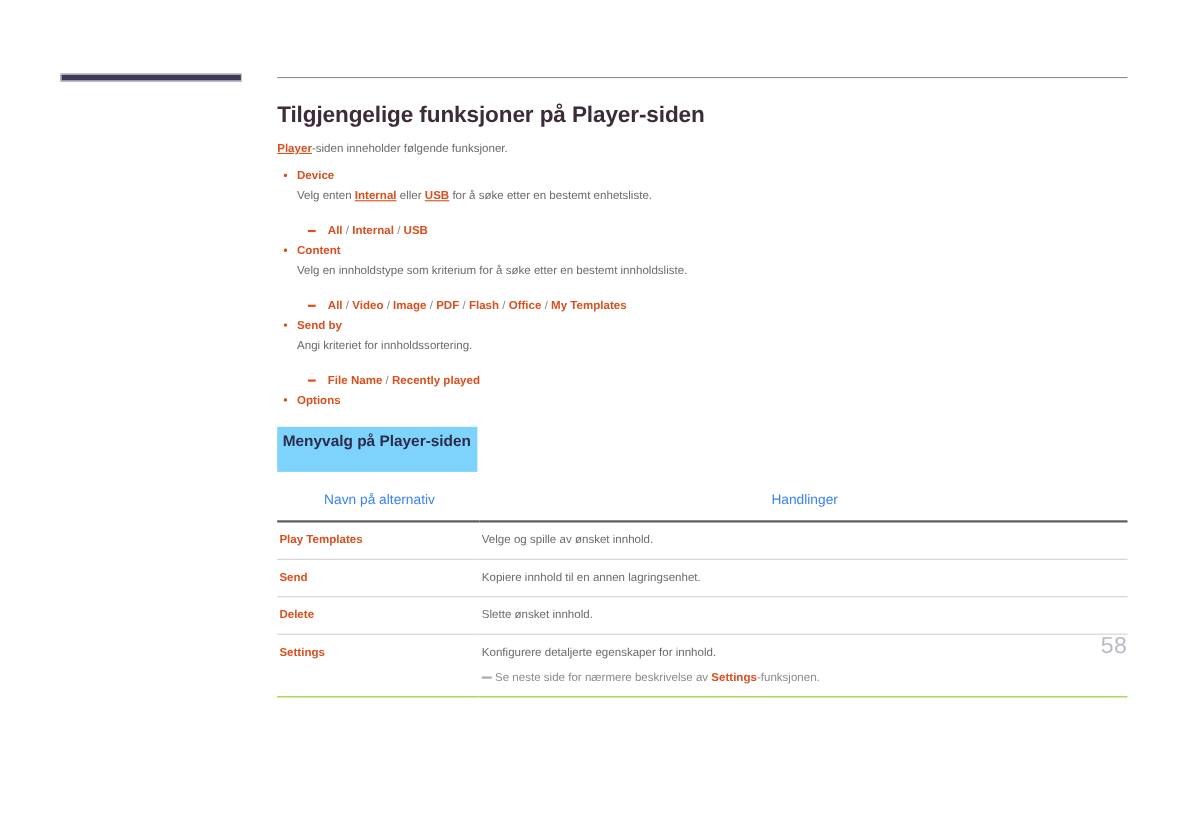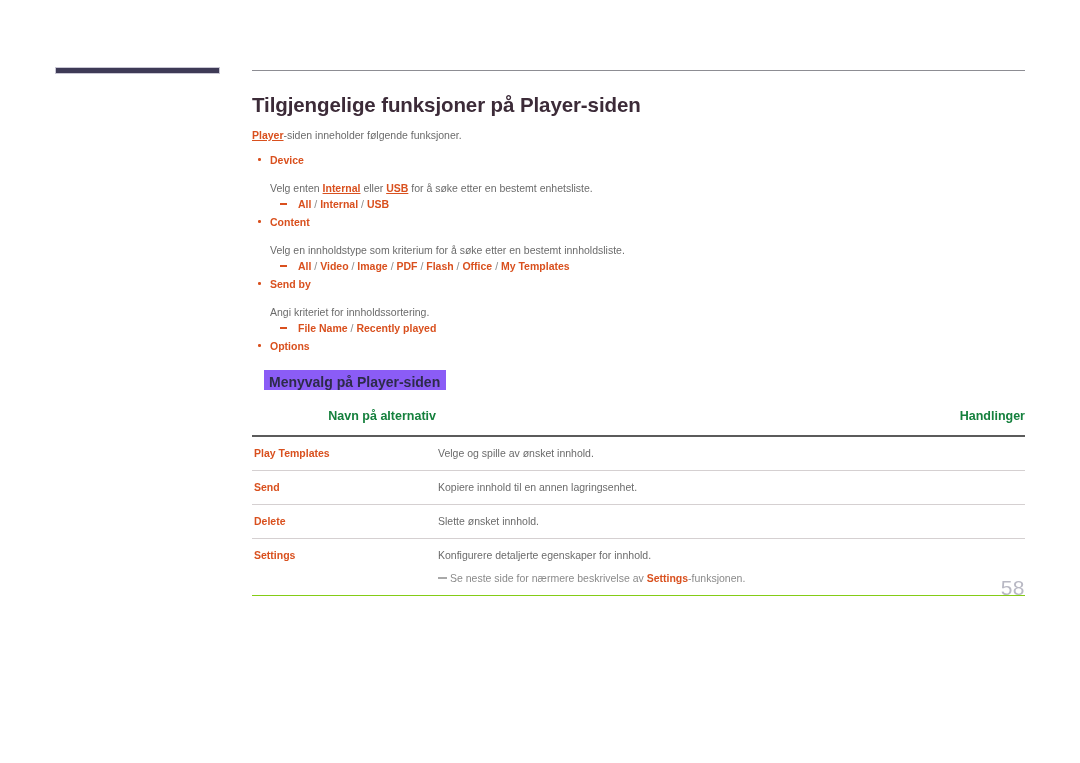--- a/index.html
+++ b/index.html
@@ -92,67 +92,66 @@
   .bullet-title {
     font-size: 10.5px;
     font-weight: bold;
     color: #d9501e;
     line-height: 16px;
   }
   .bullet-desc {
     font-size: 10.5px;
     color: #6b6b6b;
     line-height: 16px;
-    margin-top: 12px;
+    margin-top: 2px;
   }
   .sub-item {
     position: relative;
     padding-left: 28px;
-    margin-top: 0;
+    margin-top: 16px;
     font-size: 10.5px;
     font-weight: bold;
     color: #d9501e;
     line-height: 16px;
   }
   .sub-item .dash {
     position: absolute;
     left: 10px;
     top: 7px;
     width: 7px;
     height: 1.5px;
     background: #d9501e;
   }
 
   
   .section-heading-wrap {
     margin-top: 16px;
   }
   .section-heading {
     display: inline-block;
-    background: #8b5cf6;
+    background: #7dd3fc;
     color: #2d2b4a;
     font-size: 14px;
     font-weight: bold;
-    padding: 4px 6px 0 5px;
-    line-height: 16px;
-    margin-left: 12px;
+    padding: 4px 6px 21px 5px;
+    line-height: 16px;
   }
 
   
   table.opt-table {
     margin-top: 18px;
     border-collapse: collapse;
     width: 773px;
     table-layout: fixed;
   }
   table.opt-table th {
-    text-align: right;
+    text-align: center;
     font-size: 12.5px;
-    font-weight: bold;
-    color: #15803d;
+    font-weight: normal;
+    color: #3b82f6;
     padding: 0 0 12px 2px;
     border-bottom: 2px solid #5b5b5b;
   }
   table.opt-table th.col-name { width: 182px; }
   table.opt-table td {
     vertical-align: top;
     padding: 9px 0 9px 2px;
     border-bottom: 1px solid #d5d0d1;
   }
   table.opt-table tr:last-child td {

